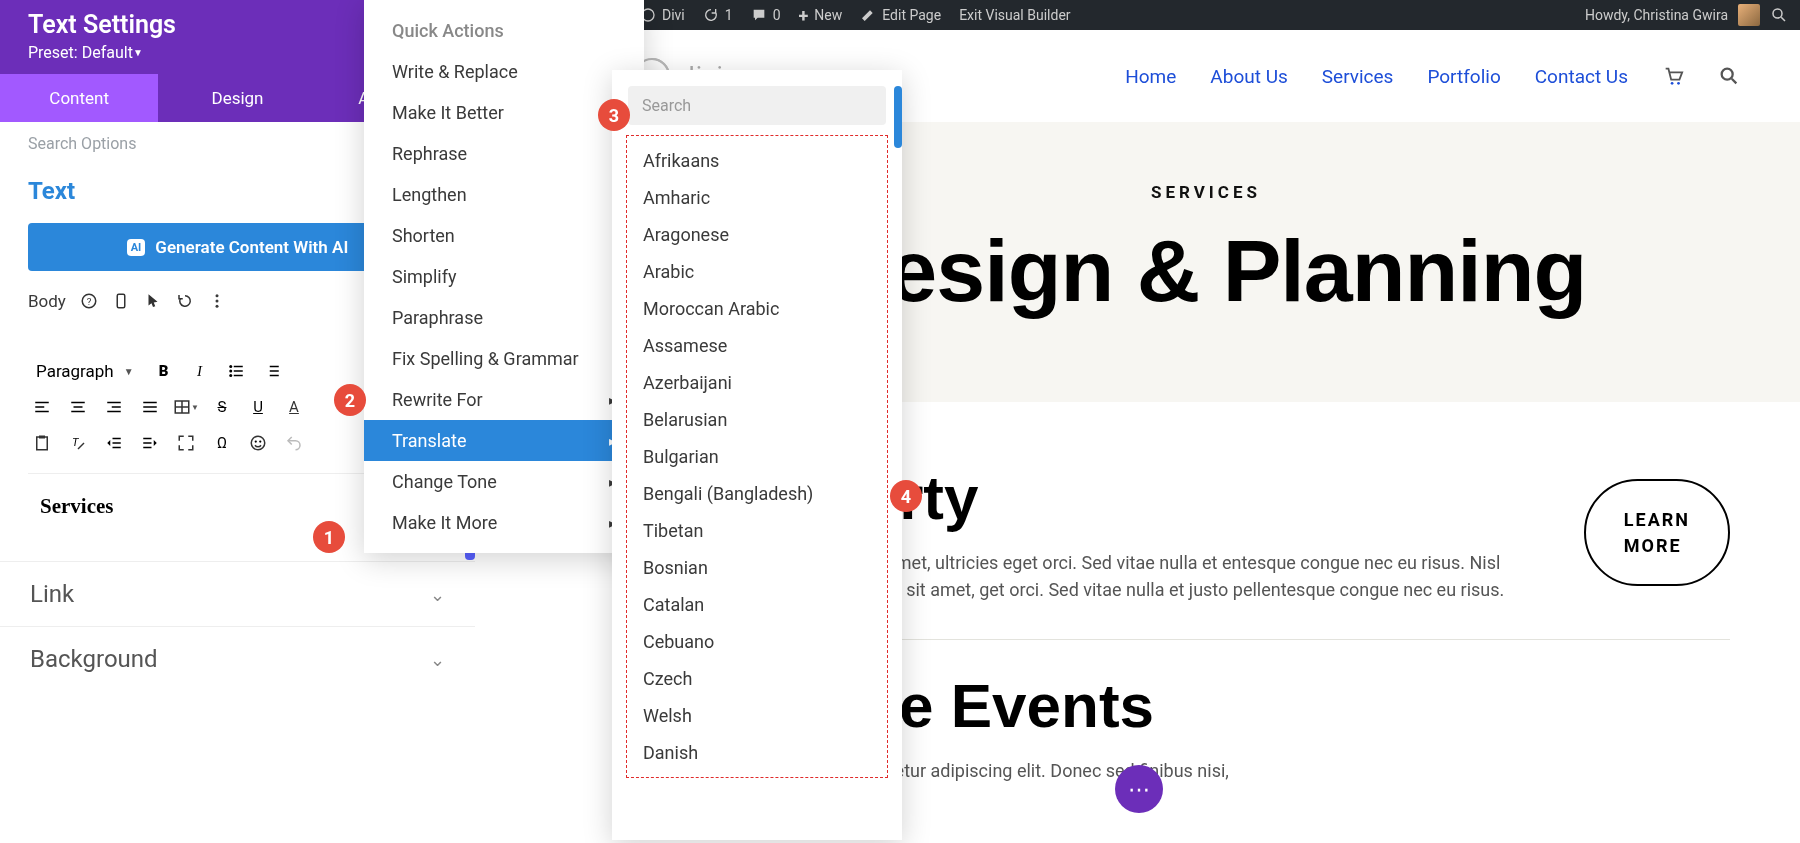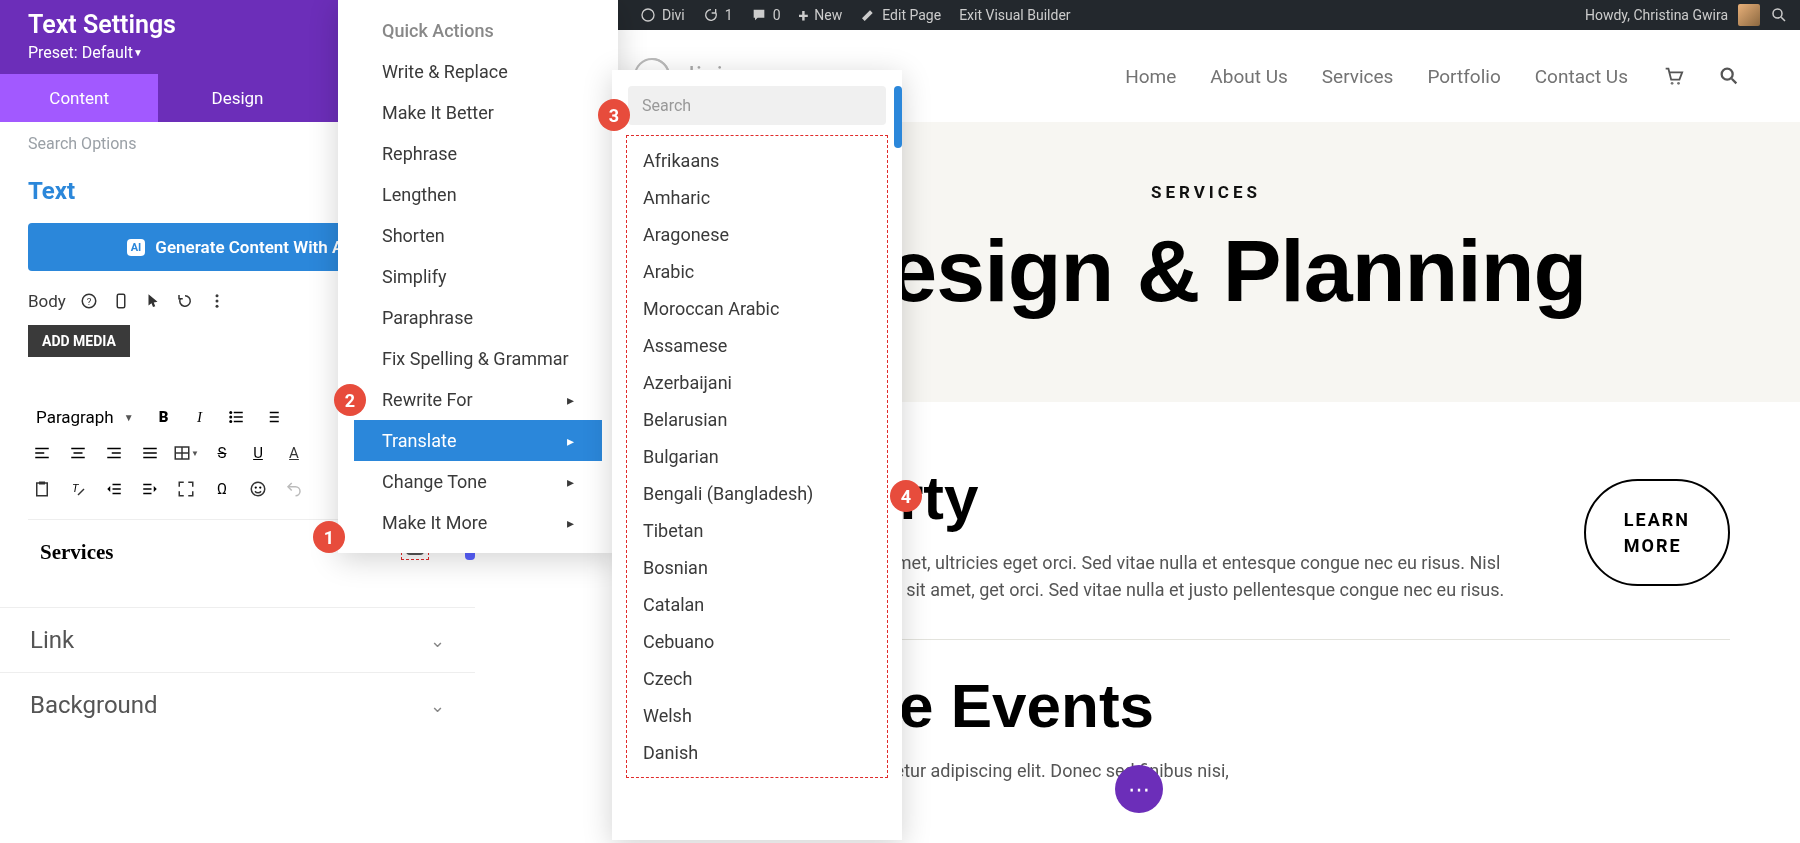--- a/index.html
+++ b/index.html
@@ -58,42 +58,42 @@
 .fa-btn { flex:1; display:flex; align-items:center; justify-content:center; color:#fff; font-size:18px; cursor:pointer;}
 .fa-cancel{background:#e74c3c;}
 .fa-undo{background:#7a3bdc;}
 .fa-redo{background:#2b87da;}
 .fa-check{background:#3bd19a;}
 
 
 .vscroll { position:absolute; right:0; top:340px; width:10px; height:220px; background: #5860ff; border-radius:4px;}
 
 
-.qa-menu { position: absolute; left: 338px; top: 0; width: 280px; background: #fff; box-shadow: 0 6px 28px rgba(0,0,0,0.18); z-index: 20; padding: 10px 16px; }
+.qa-menu { position: absolute; left: 364px; top: 0; width: 280px; background: #fff; box-shadow: 0 6px 28px rgba(0,0,0,0.18); z-index: 20; padding: 10px 0; }
 .qa-item { padding: 10px 28px; font-size: 18px; color: #3a3a3a; cursor:pointer; display:flex; align-items:center; justify-content:space-between;}
 .qa-item.header { color: #888; font-weight:500; cursor:default;}
 .qa-item.active { background: #2b87da; color: #fff; }
 .qa-item .arrow { font-size: 14px; }
 
 
 .lang-menu { position:absolute; left: 612px; top: 70px; width: 290px; height: 770px; background:#fff; box-shadow: 0 6px 28px rgba(0,0,0,0.18); z-index: 25; }
 .lang-search { margin: 16px 16px 10px; background:#f0f0f0; border-radius:4px; padding:10px 14px; color:#999; font-size:16px;}
 .lang-list { border:1px dashed #e02b2b; margin:6px 14px 0; padding: 6px 0;}
 .lang-item { padding: 8px 16px; font-size: 18px; color:#3a3a3a; cursor:pointer;}
 .lang-sb { position:absolute; right:0; top:16px; width:8px; height:62px; background:#2b87da; border-radius:4px;}
 
 
 .callout { position:absolute; width:32px; height:32px; border-radius:50%; background:#e74c3c; color:#fff; font-weight:700; font-size:18px; display:flex; align-items:center; justify-content:center; z-index:40;}
 
 
 .page { position:absolute; left:612px; right:0; top:30px; bottom:0; background:#fff; overflow:hidden;}
 .site-header { height: 92px; display:flex; align-items:center; justify-content:space-between; padding: 0 60px 0 20px;}
 .logo { display:flex; align-items:center; gap:8px; color:#aaa; font-size:26px; letter-spacing:1px;}
 .logo svg{width:40px;height:40px;}
-.nav { display:flex; align-items:center; gap:34px; font-size:19px; color:#737373;}
+.nav { display:flex; align-items:center; gap:34px; font-size:19px; color:#1d4ed8;}
 .nav .cart{width:22px;height:22px;}
 .nav .search{width:22px;height:22px;}
 
 .hero { background:#f7f6f2; padding: 60px 70px 80px; text-align:center; }
 .hero .eyebrow { font-size:17px; font-weight:700; letter-spacing:4px; color:#111; margin-bottom:18px;}
 .hero h1 { font-size:88px; font-weight:900; font-family: Arial, sans-serif; letter-spacing:-1px;}
 
 .content { padding: 60px 70px 0;}
 .row { display:flex; align-items:center; gap:50px; border-bottom:1px solid #e3e3dd; padding-bottom:36px; margin-bottom:30px;}
 .row h2 { font-size:62px; font-weight:900; font-family: Arial, sans-serif;}
@@ -196,21 +196,20 @@
         </svg>
       </span>
     <span class="icon">
         <svg viewBox="0 0 24 24">
           <circle cx="12" cy="5" r="2"></circle>
           <circle cx="12" cy="12" r="2"></circle>
           <circle cx="12" cy="19" r="2"></circle>
         </svg>
       </span>
   </div>
-  <div><span class="add-media-btn">ADD MEDIA</span></div>
   <div class="editor-tabs">
       <span>Visual</span>
     </div>
   <div class="editor-toolbar">
     <div class="toolbar-row">
       <span class="para-sel">
           <span>Paragraph</span>
           <span class="tri-down">▼</span>
         </span>
       <span class="tb-btn" style="font-weight:900">B</span>

